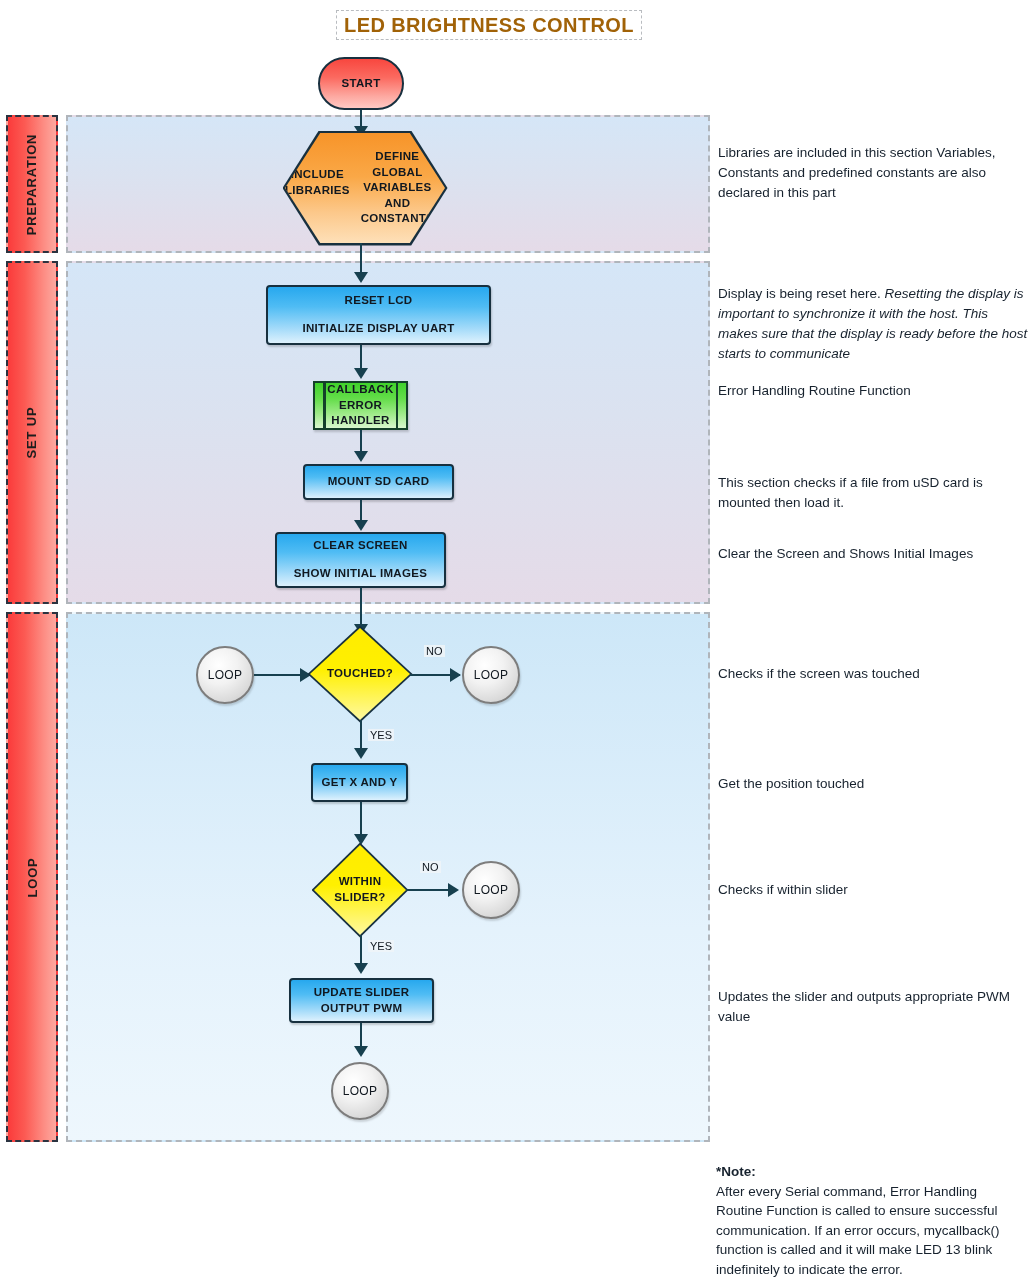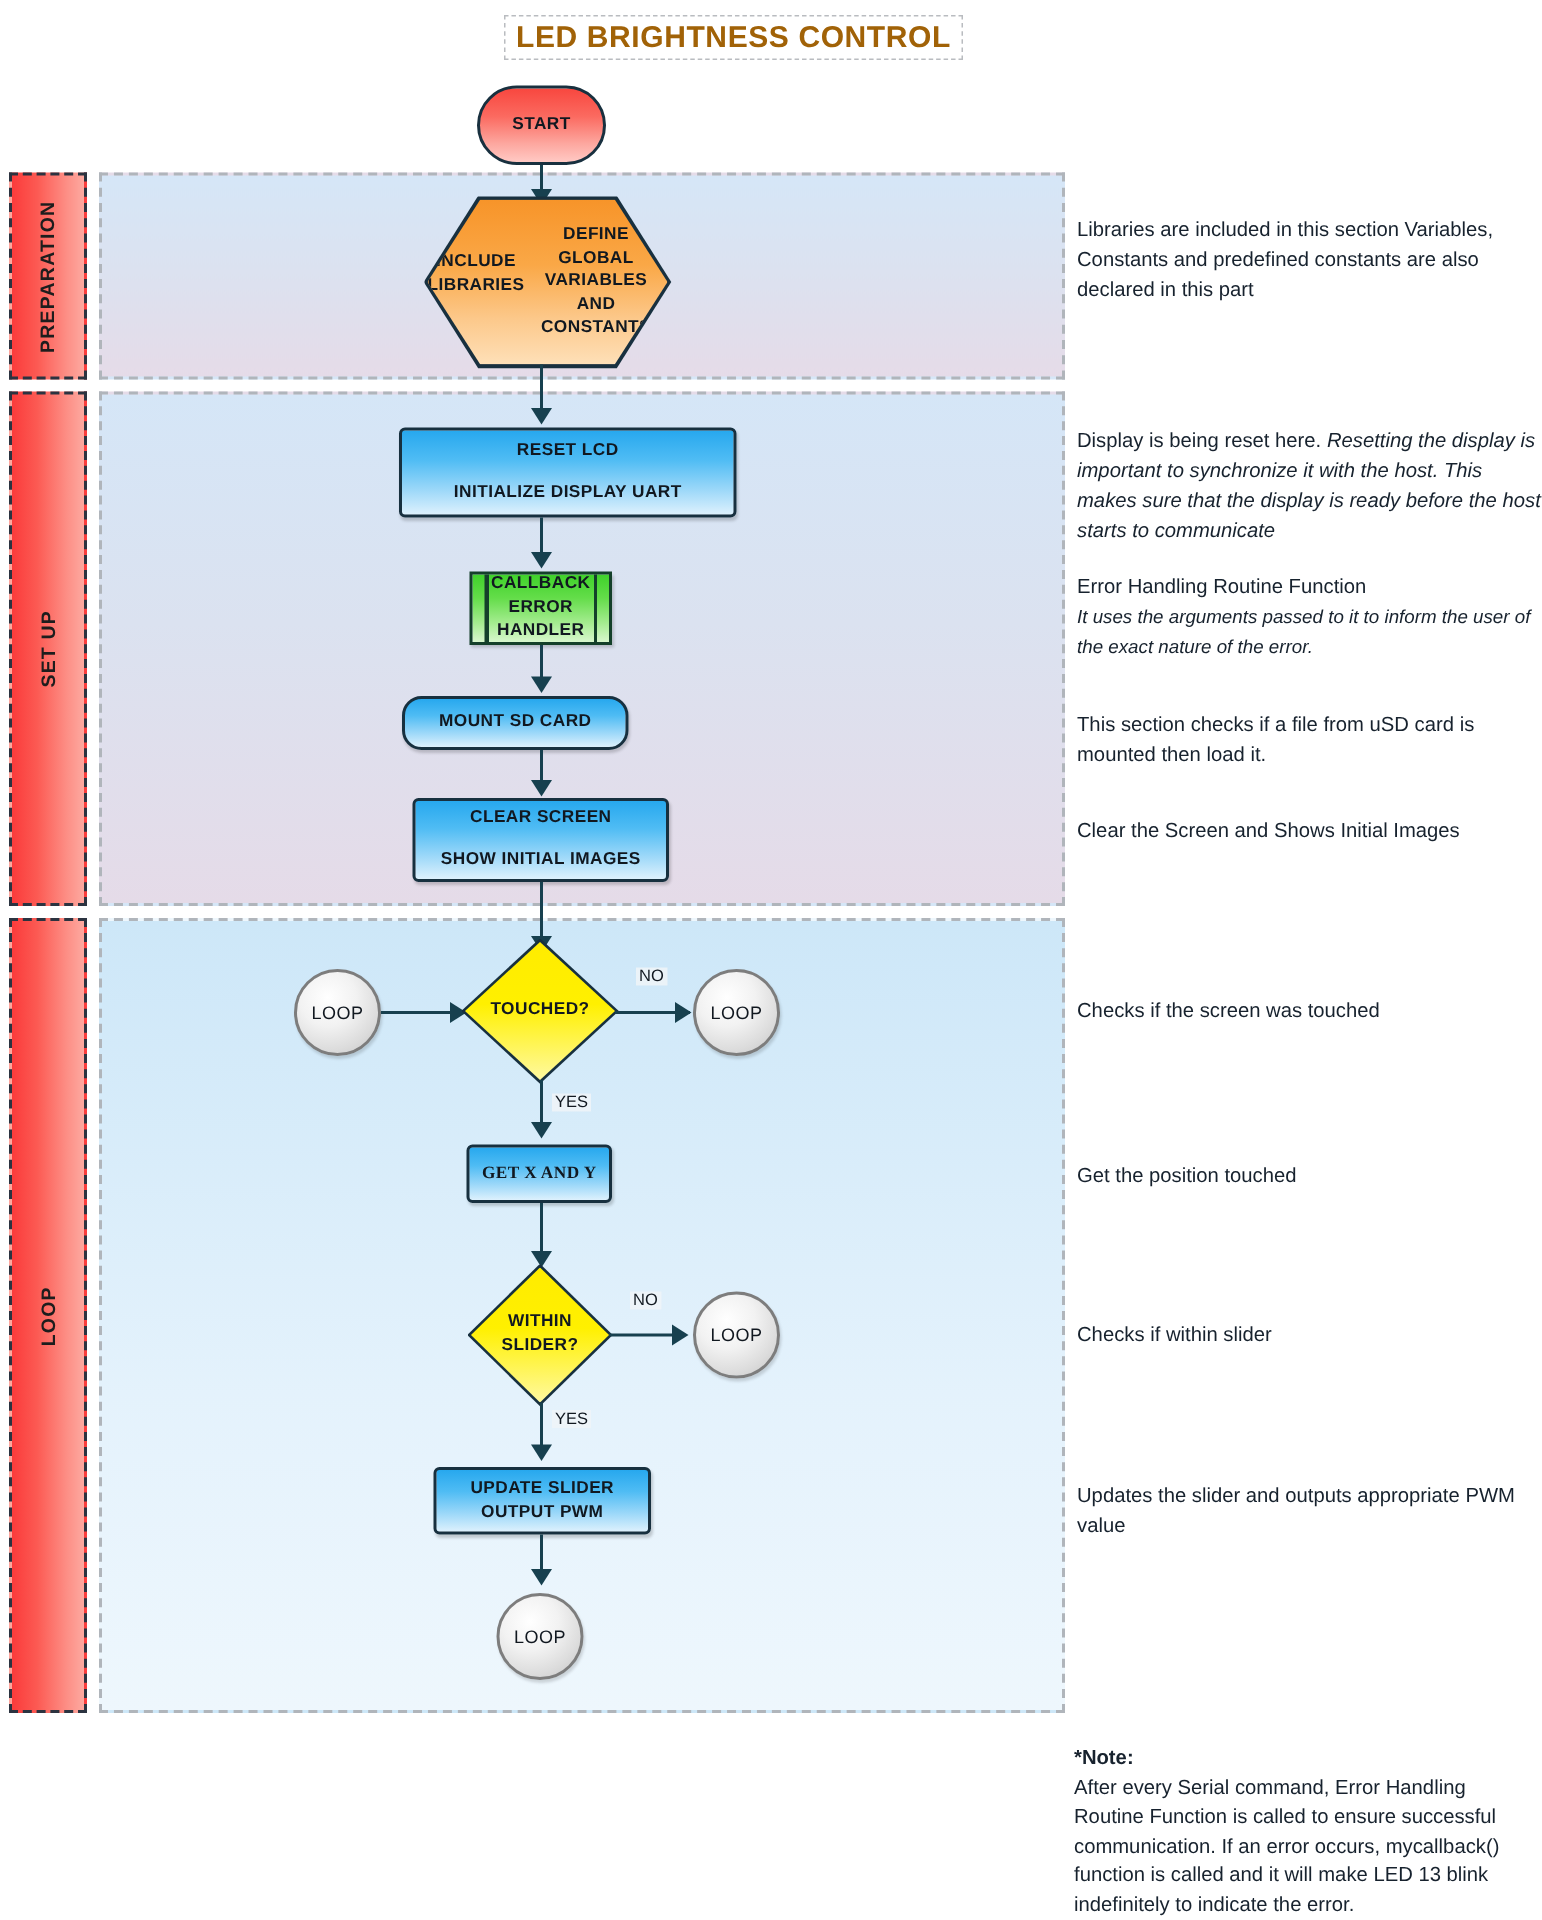--- a/index.html
+++ b/index.html
@@ -317,21 +317,21 @@
     <div class="bar left"></div>
     <div class="bar right"></div>
     <div class="node-label">CALLBACK
 ERROR
 HANDLER</div>
   </div>
 
   <div class="vline" style="left:359.5px; top:430px; height:23px;"></div>
   <div class="arrow-down" style="left:353.5px; top:451px;"></div>
 
-  <div class="proc" style="left:268px; top:464px; width:151px; height:36px;border-radius:13px;">
+  <div class="proc" style="left:303px; top:464px; width:151px; height:36px;">
     <div class="node-label">MOUNT SD CARD</div>
   </div>
 
   <div class="vline" style="left:359.5px; top:500px; height:23px;"></div>
   <div class="arrow-down" style="left:353.5px; top:520px;"></div>
 
   <div class="proc" style="left:275px; top:532px; width:171px; height:56px;">
     <div class="node-label">CLEAR SCREEN</div>
     <div class="two-line-gap"></div>
     <div class="node-label">SHOW INITIAL IMAGES</div>
@@ -357,21 +357,21 @@
   <div class="arrow-right" style="left:450px; top:667.5px;"></div>
   <div class="edge-label" style="left:424px; top:645px;">NO</div>
   <div class="conn-circle" style="left:462px; top:646px; width:58px; height:58px;">
     <div class="node-label">LOOP</div>
   </div>
 
   <div class="vline" style="left:359.5px; top:720px; height:32px;"></div>
   <div class="arrow-down" style="left:353.5px; top:748px;"></div>
   <div class="edge-label" style="left:368px; top:729px;">YES</div>
 
-  <div class="proc" style="left:311px; top:763px; width:97px; height:39px;font-family:Liberation Serif, serif;">
+  <div class="proc" style="left:311px; top:763px; width:97px; height:39px;">
     <div class="node-label">GET X AND Y</div>
   </div>
 
   <div class="vline" style="left:359.5px; top:802px; height:38px;"></div>
   <div class="arrow-down" style="left:353.5px; top:834px;"></div>
 
   <div class="decision" style="left:314px; top:845px; width:92px; height:90px;">
     <div class="dia-outer"></div>
     <div class="dia-inner">
       <div class="node-label">WITHIN
@@ -404,21 +404,20 @@
 
   <div class="annot" style="left:718px; top:143px;">Libraries are included in this section
 Variables, Constants and predefined constants are also declared in this part</div>
 
   <div class="annot" style="left:718px; top:284px;">
     <span>Display is being reset here. </span><i>Resetting the display is important to synchronize it with the host. This makes sure that the display is ready before the host starts to communicate</i>
   </div>
 
   <div class="annot" style="left:718px; top:381px;">
     <span>Error Handling Routine Function</span><br>
-    <i style="font-size:12.5px;">It uses the arguments passed to it to inform the user of the exact nature of the error.</i>
   </div>
 
   <div class="annot" style="left:718px; top:473px;">This section checks if a file from uSD card is mounted then load it.</div>
 
   <div class="annot" style="left:718px; top:544px;">Clear the Screen and  Shows Initial Images</div>
 
   <div class="annot" style="left:718px; top:664px;">Checks if the screen was touched</div>
 
   <div class="annot" style="left:718px; top:774px;">Get the position touched</div>
 

